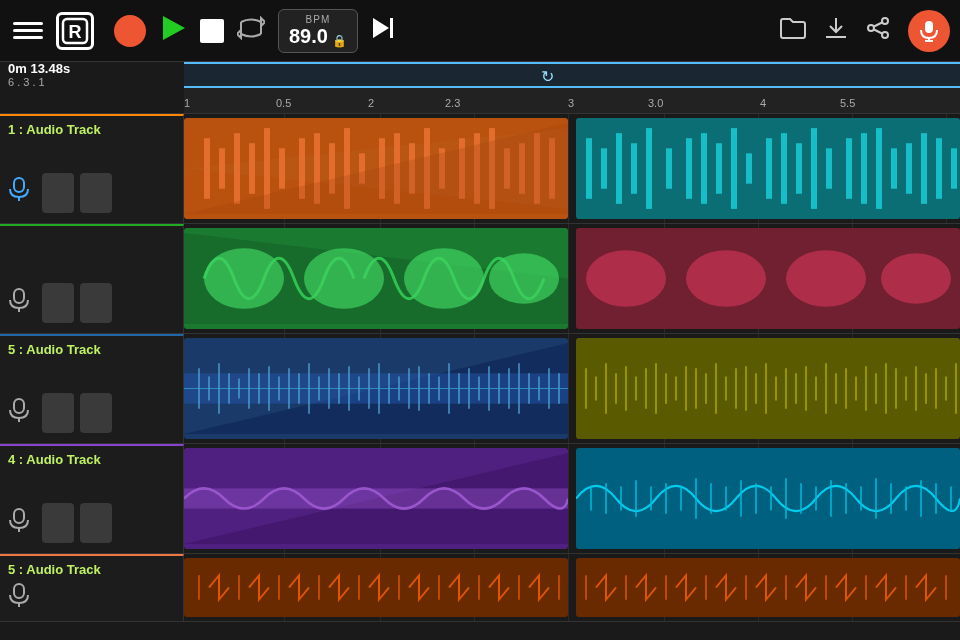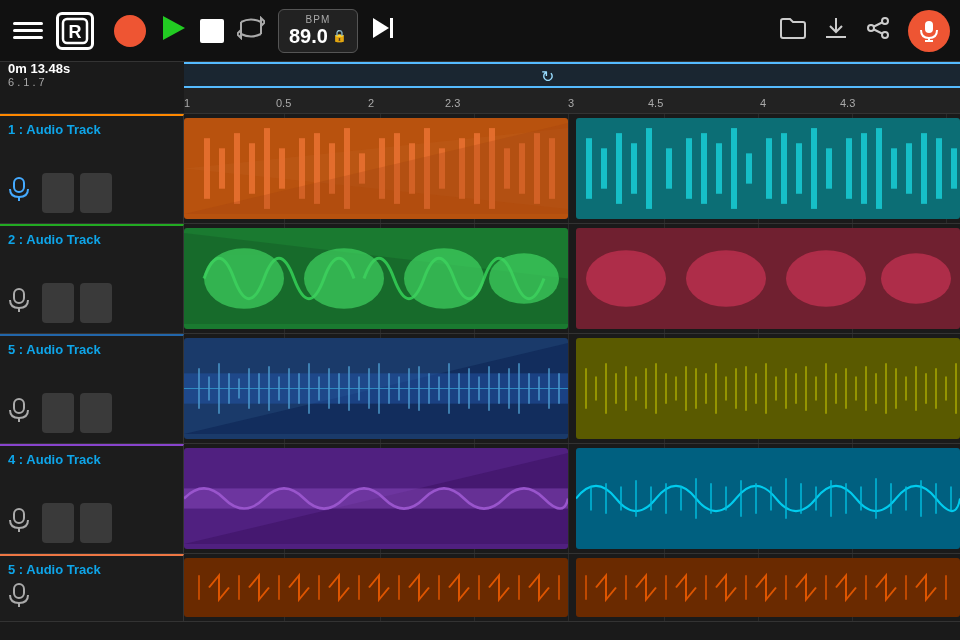--- a/index.html
+++ b/index.html
@@ -122,21 +122,21 @@
     }
     .bpm-label {
       font-size: 10px;
       color: #aaa;
       letter-spacing: 1px;
     }
     .bpm-value {
       font-size: 20px;
       font-weight: bold;
       display: flex;
-      align-items: center;
+      align-items: flex-end;
       gap: 4px;
     }
     .bpm-lock {
       color: #f55;
       font-size: 12px;
     }
 
     .next-btn {
       color: white;
       font-size: 24px;
@@ -254,21 +254,21 @@
       border-right: 1px solid #333;
       display: flex;
       flex-direction: column;
       padding: 6px 8px;
       position: relative;
     }
 
     .track-name {
       font-size: 13px;
       font-weight: bold;
-      color: #0ea5e9;
+      color: #bef264;
       margin-bottom: 6px;
     }
 
     .track-controls {
       display: flex;
       align-items: center;
       gap: 12px;
       margin-top: auto;
       padding-bottom: 4px;
     }
@@ -413,39 +413,39 @@
         <line x1="5" y1="21" x2="13" y2="21" stroke="white" stroke-width="2"></line>
       </svg>
     </button>
   </div>
 </div>
 
 <div id="timeline">
   <div class="timeline-top">
     <div class="time-display">
       <div class="time-main">0m 13.48s</div>
-      <div class="time-bars">6 . 1 . 7</div>
+      <div class="time-bars">6 . 3 . 1</div>
     </div>
 
     <div style="position:absolute; left:184px; right:0; height:100%; background:rgba(30,130,220,0.12); border-top:2px solid #5bf; border-bottom:2px solid #5bf;">
 
       <div style="position:absolute; left:46%; color:#9df; font-size:16px; top:3px;">↻</div>
     </div>
   </div>
   <div class="timeline-ruler">
     <div style="width:184px; min-width:184px; background:#1a1a1a; height:100%;"></div>
     <div class="ruler-track">
       <span class="ruler-mark" style="left:0px;">1</span>
       <span class="ruler-mark" style="left:92px;">0.5</span>
       <span class="ruler-mark" style="left:184px;">2</span>
       <span class="ruler-mark" style="left:261px;">2.3</span>
       <span class="ruler-mark" style="left:384px;">3</span>
-      <span class="ruler-mark" style="left:464px;">4.5</span>
+      <span class="ruler-mark" style="left:464px;">3.0</span>
       <span class="ruler-mark" style="left:576px;">4</span>
-      <span class="ruler-mark" style="left:656px;">4.3</span>
+      <span class="ruler-mark" style="left:656px;">5.5</span>
     </div>
   </div>
 </div>
 
 <div id="tracks-container">
 
   <div class="track-row">
     <div class="track-header track-header-top-border-1">
       <div class="track-name">1 : Audio Track</div>
       <div class="track-controls">
@@ -536,21 +536,20 @@
             <rect x="360" y="20" width="6" height="60"></rect>
             <rect x="375" y="30" width="6" height="40"></rect>
           </g>
         </svg>
       </div>
     </div>
   </div>
 
   <div class="track-row">
     <div class="track-header track-header-top-border-2">
-      <div class="track-name">2 : Audio Track</div>
       <div class="track-controls">
         <span>
           <svg width="22" height="26" viewBox="0 0 22 26">
             <rect x="6" y="1" width="10" height="14" rx="5" fill="none" stroke="#aaa" stroke-width="2"></rect>
             <path d="M2 12 Q2 20 11 20 Q20 20 20 12" fill="none" stroke="#aaa" stroke-width="2"></path>
             <line x1="11" y1="20" x2="11" y2="24" stroke="#aaa" stroke-width="2"></line>
           </svg>
         </span>
         <div class="track-btn-pair">
           <button class="track-pad"></button>

